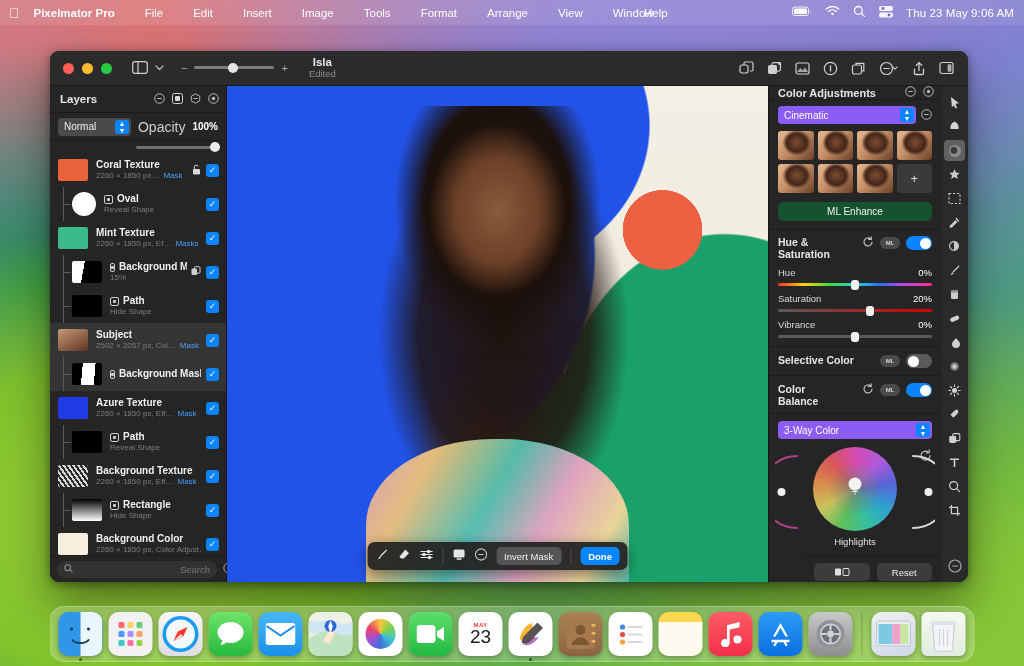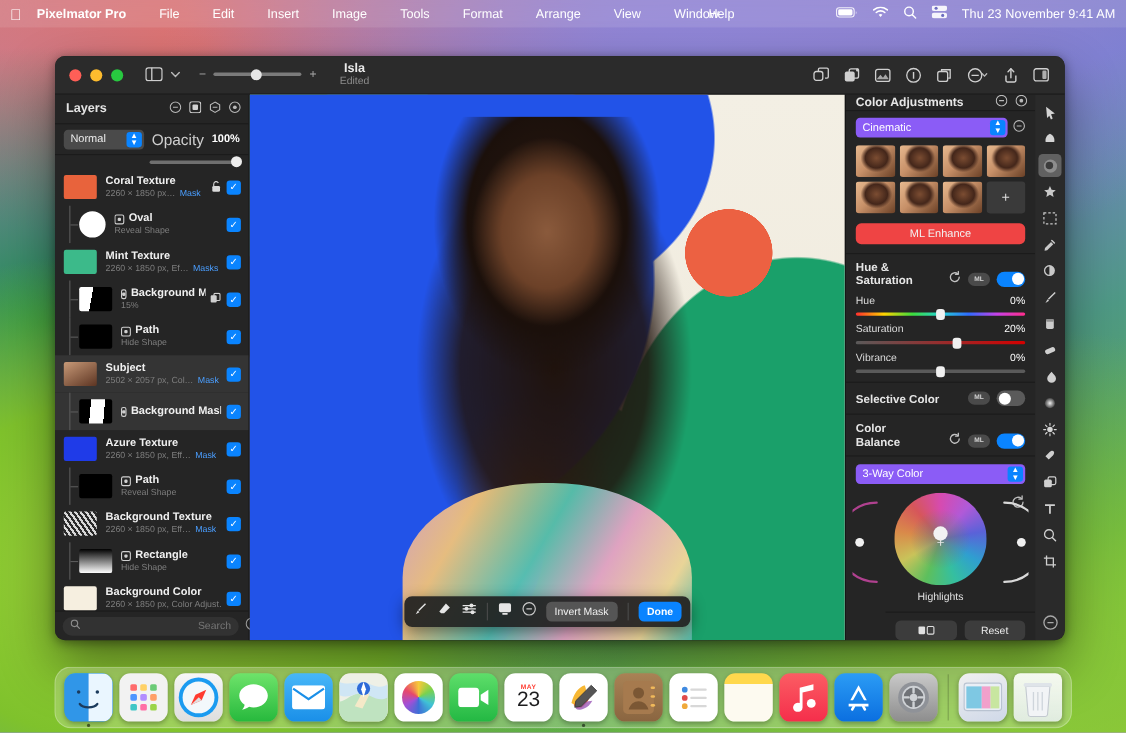--- a/index.html
+++ b/index.html
@@ -197,24 +197,24 @@
     height: 29px; border-radius: 3px; overflow: hidden;
     background:
       radial-gradient(ellipse 40% 45% at 52% 40%, #7c4d32 0%, #43261a 70%, rgba(67,38,26,0) 100%),
       linear-gradient(135deg, #e7b98f 0%, #c79068 45%, #6a4026 100%);
   }
   .thumb.addbtn {
     background: #3a3a3a; display: flex; align-items: center; justify-content: center;
     color: #dcdcdc; font-size: 13px;
   }
   .ml-enhance {
-    margin-top: 9px; height: 19px; background: #ef4444; border-radius: 5px;
+    margin-top: 9px; height: 19px; background: #14532d; border-radius: 5px;
     display: flex; align-items: center; justify-content: center; font-size: 10px; color: #f2f2f2;
   }
-  .sect-title-row { display: flex; align-items: flex-end; gap: 22px; }
+  .sect-title-row { display: flex; align-items: flex-start; gap: 22px; }
   .sect-title { font-weight: bold; font-size: 10.5px; }
   .sect-ctl { margin-left: auto; display: flex; align-items: center; gap: 6px; }
   .mlpill {
     width: 20px; height: 12px; border-radius: 6px; background: #4a4a4a; color: #d4d4d4;
     font-size: 6px; display: flex; align-items: center; justify-content: center; font-weight: bold;
   }
   .toggle { width: 26px; height: 14px; border-radius: 7px; background: #5a5a5a; position: relative; }
   .toggle.on { background: #0a84ff; }
   .toggle .knob { position: absolute; top: 1.5px; left: 1.5px; width: 11px; height: 11px; border-radius: 50%; background: #fff; }
   .toggle.on .knob { left: auto; right: 1.5px; }
@@ -345,21 +345,21 @@
           </svg>
       </span>
       <span class="mb-ico">
         <svg width="14" height="12" viewBox="0 0 14 12">
             <rect x="0" y="0" width="14" height="5" rx="2" fill="#fff" fill-opacity=".9"></rect>
             <rect x="0" y="6.5" width="14" height="5" rx="2" fill="#fff" fill-opacity=".9"></rect>
             <circle cx="4" cy="2.5" r="1.4" fill="#6c6cc0"></circle>
             <circle cx="10" cy="9" r="1.4" fill="#6c6cc0"></circle>
           </svg>
       </span>
-      <span class="clock">Thu 23 November  9:41 AM</span>
+      <span class="clock">Thu 23 May  9:06 AM</span>
     </span>
   </div>
 
   <div id="window">
 
     <div id="titlebar">
       <div class="lights">
         <span class="light l-red"></span>
         <span class="light l-yel"></span>
         <span class="light l-grn"></span>

